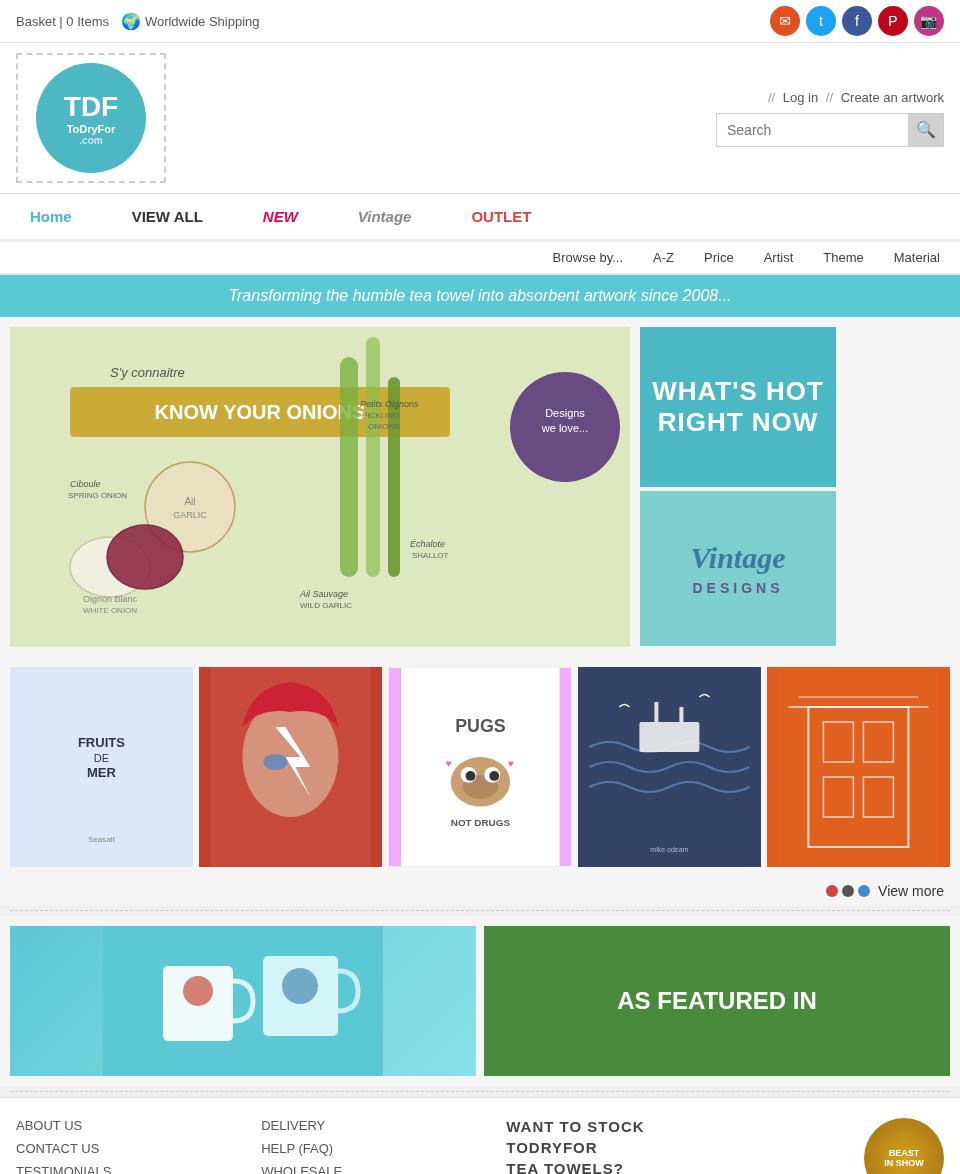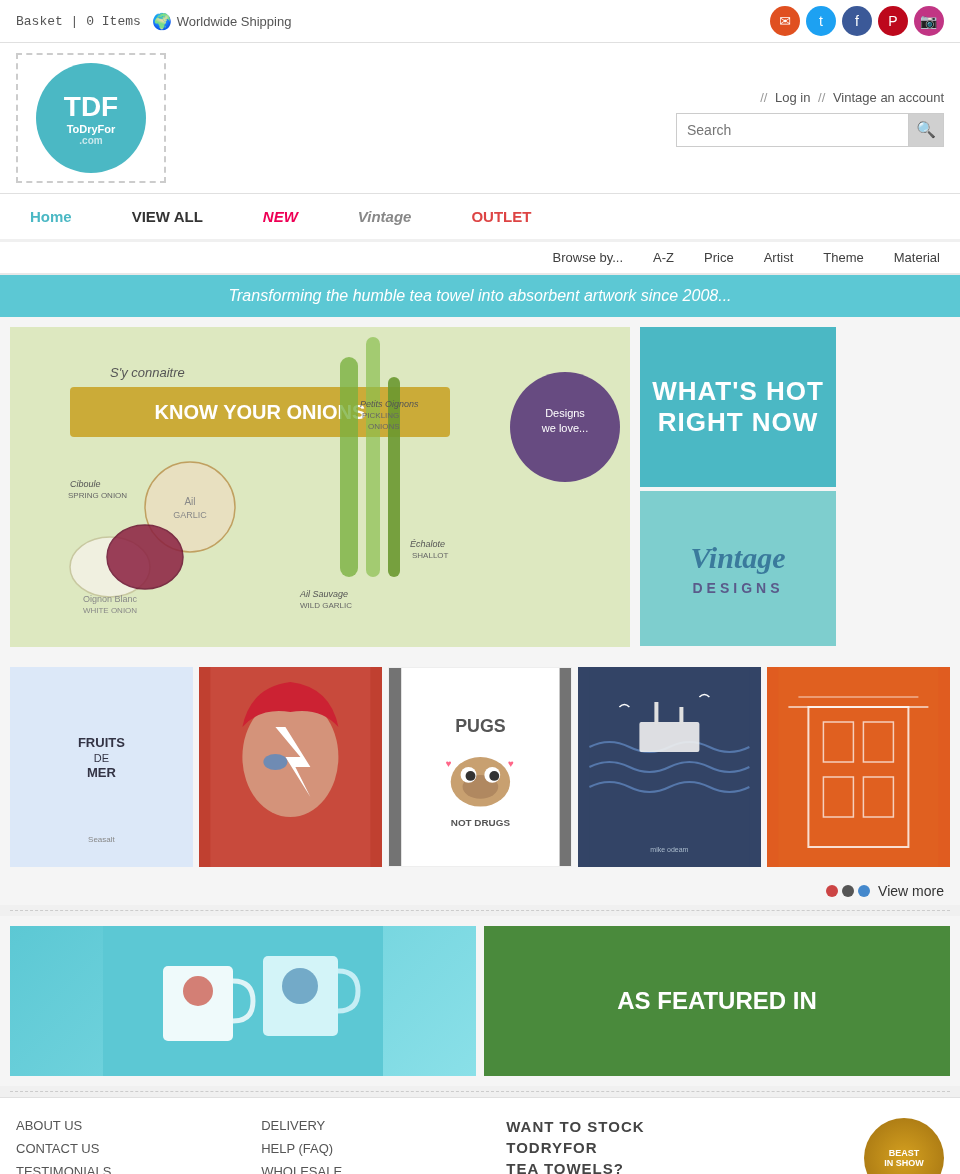--- a/index.html
+++ b/index.html
@@ -8,21 +8,21 @@
     
     .top-bar {
       background: #fff;
       display: flex;
       align-items: center;
       justify-content: space-between;
       padding: 6px 16px;
       border-bottom: 1px solid #e0e0e0;
     }
     .top-bar-left { display: flex; align-items: center; gap: 12px; }
-    .top-bar-left a { font-size: 13px; color: #555; text-decoration: none; font-family: Liberation Mono, monospace; }
+    .top-bar-left a { font-size: 13px; color: #555; text-decoration: none; }
     .worldwide { display: flex; align-items: center; gap: 4px; font-size: 13px; color: #555; }
     .social-icons { display: flex; gap: 6px; }
     .social-icon {
       width: 30px; height: 30px; border-radius: 50%;
       display: flex; align-items: center; justify-content: center;
       font-size: 14px; color: #fff; cursor: pointer;
     }
 
     
     .header {
@@ -56,21 +56,21 @@
       flex-direction: column;
       align-items: flex-end;
       gap: 8px;
     }
     .auth-links { font-size: 13px; color: #555; }
     .auth-links a { color: #555; text-decoration: none; }
     .auth-links span { color: #999; margin: 0 4px; }
 
     .search-bar { display: flex; gap: 0; }
     .search-input {
-      width: 232px; height: 34px;
+      width: 192px; height: 34px;
       border: 1px solid #ccc; border-right: none;
       padding: 0 10px; font-size: 14px; color: #999;
       outline: none;
     }
     .search-btn {
       width: 36px; height: 34px; background: #d0d0d0;
       border: 1px solid #ccc; cursor: pointer;
       display: flex; align-items: center; justify-content: center;
       font-size: 16px; color: #555;
     }
@@ -299,21 +299,21 @@
       <div class="logo-sub">ToDryFor</div>
       <div class="logo-com">.com</div>
     </div>
   </div>
 
   <div class="header-right">
     <div class="auth-links">
       <span>//</span>
       <a href="#">Log in</a>
       <span>//</span>
-      <a href="#">Vintage an account</a>
+      <a href="#">Create an artwork</a>
     </div>
     <div class="search-bar">
       <input class="search-input" type="text" placeholder="Search" style="">
       <button class="search-btn">🔍</button>
     </div>
   </div>
 </div>
 
 <nav class="nav">
   <a class="nav-item home" href="#">Home</a>
@@ -414,21 +414,21 @@
       <ellipse cx="80" cy="90" rx="48" ry="60" fill="#d4937a"></ellipse>
 
       <path d="M32 60 Q40 20 80 15 Q120 20 128 60 Q110 40 80 45 Q50 40 32 60Z" fill="#cc2233"></path>
 
       <path d="M65 60 L90 90 L75 90 L100 130 L85 100 L100 100 L75 60Z" fill="#fff"></path>
 
       <ellipse cx="65" cy="95" rx="12" ry="8" fill="#4488cc" opacity="0.7"></ellipse>
     </svg>
   </div>
 
-  <div class="product-thumb" style="background:#737373;border:1px solid #eee;">
+  <div class="product-thumb" style="background:#f0abfc;border:1px solid #eee;">
     <svg width="100%" height="100%" viewBox="0 0 160 200">
       <rect width="160" height="200" fill="#fff"></rect>
       <text x="80" y="65" text-anchor="middle" fill="#555" font-size="18" font-weight="bold" font-family="Arial">PUGS</text>
 
       <ellipse cx="80" cy="115" rx="30" ry="25" fill="#c8a070"></ellipse>
       <ellipse cx="80" cy="120" rx="18" ry="12" fill="#b08860"></ellipse>
       <circle cx="68" cy="108" r="8" fill="#fff"></circle>
       <circle cx="92" cy="108" r="8" fill="#fff"></circle>
       <circle cx="70" cy="109" r="5" fill="#333"></circle>
       <circle cx="94" cy="109" r="5" fill="#333"></circle>

